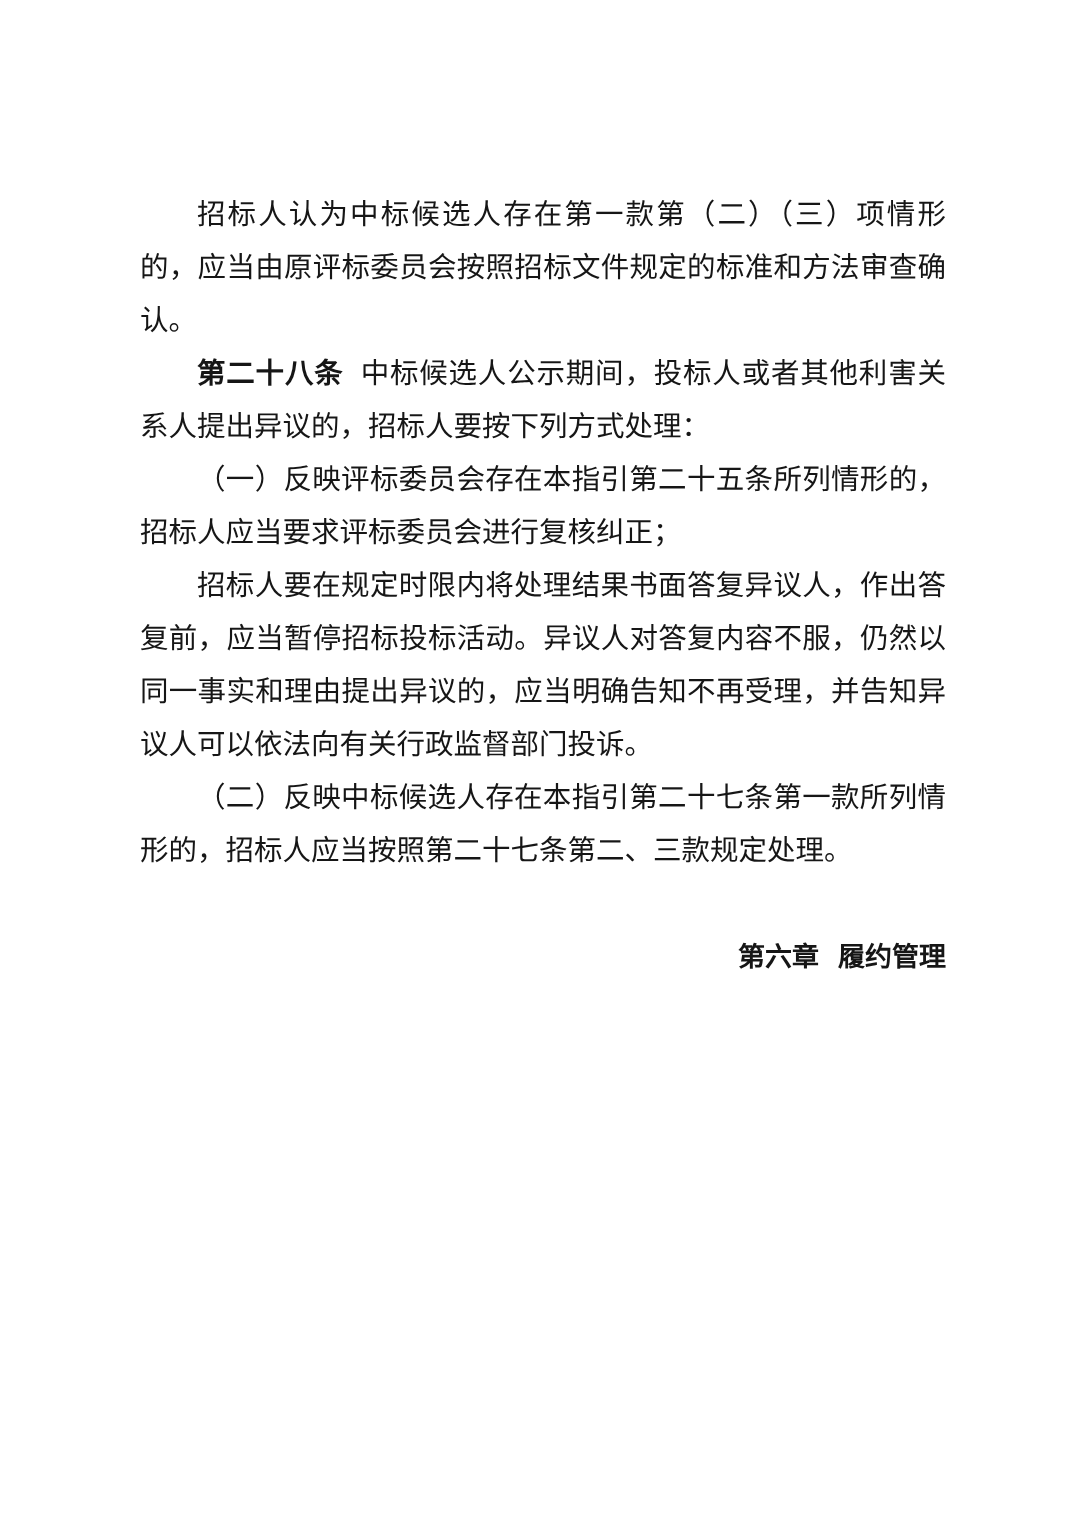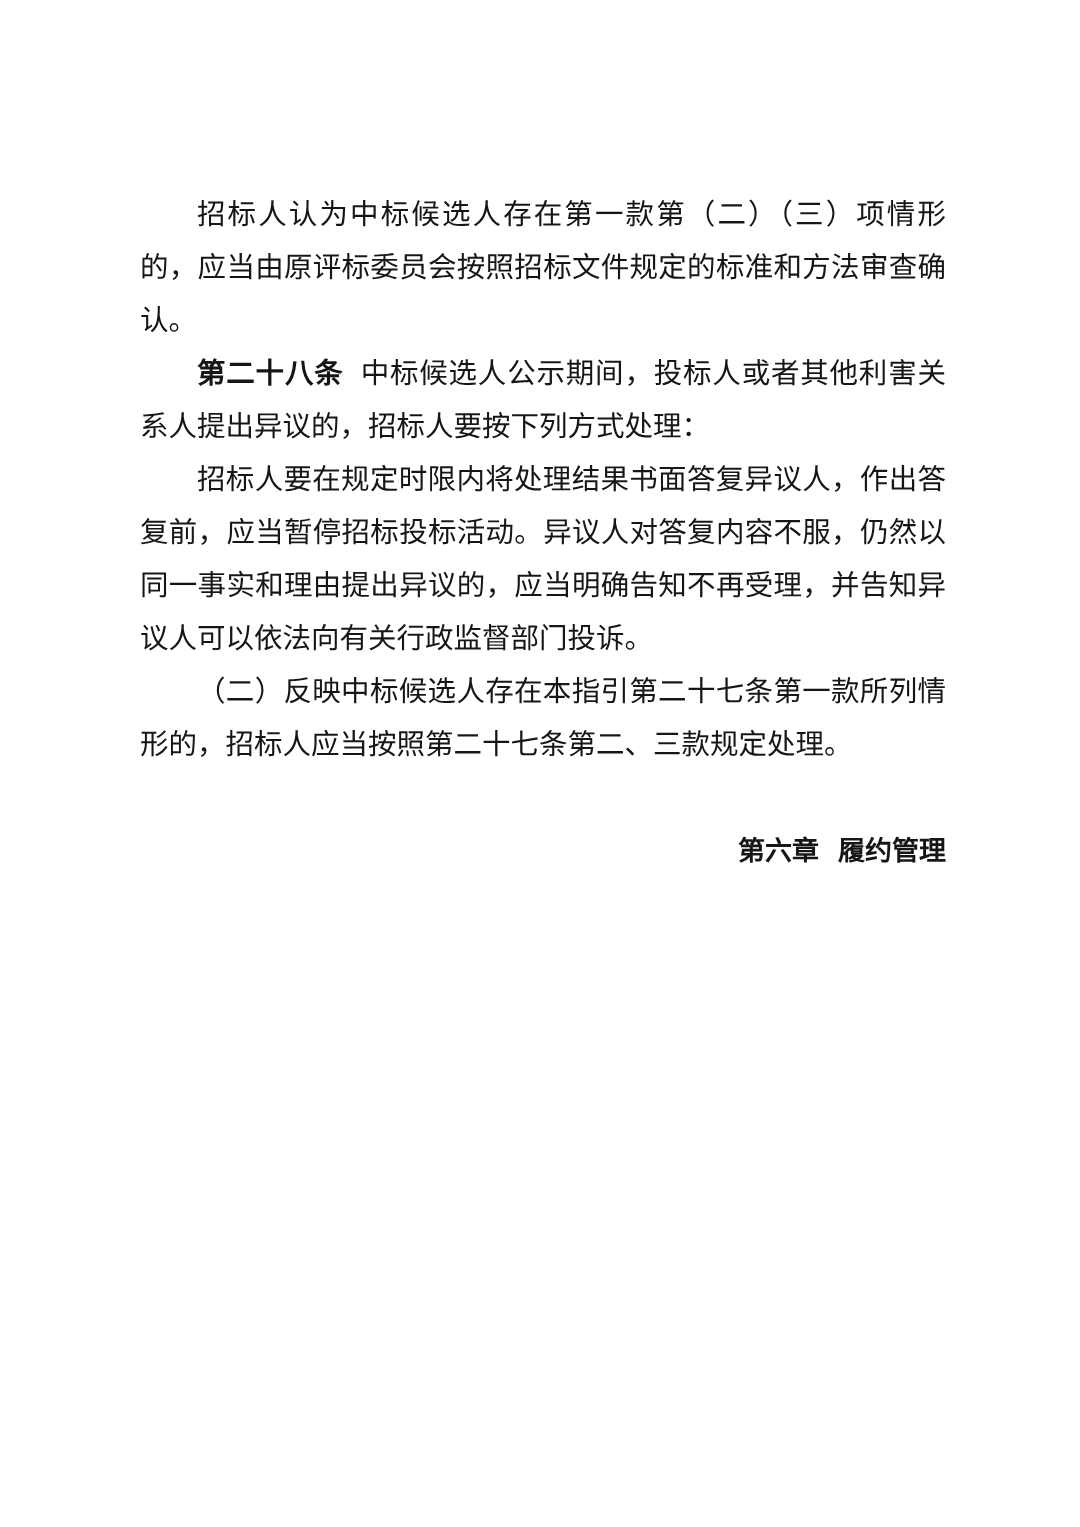--- a/index.html
+++ b/index.html
@@ -62,20 +62,21 @@
 </head>
 <body>
 
 <div class="page">
   <div class="content">
 
     <p class="para"><span>招标人认为中标候选人存在第一款第（二）（三）项情形的，应当由原评标委员会按照招标文件规定的标准和方法审查确认。</span></p>
 
     <p class="para"><span class="lead">第二十八条</span><span>中标候选人公示期间，投标人或者其他利害关系人提出异议的，招标人要按下列方式处理：</span></p>
 
+    <p class="para"><span>（一）反映评标委员会存在本指引第二十五条所列情形的，招标人应当要求评标委员会进行复核纠正；</span></p>
 
     <p class="para"><span>招标人要在规定时限内将处理结果书面答复异议人，作出答复前，应当暂停招标投标活动。异议人对答复内容不服，仍然以同一事实和理由提出异议的，应当明确告知不再受理，并告知异议人可以依法向有关行政监督部门投诉。</span></p>
 
     <p class="para"><span>（二）反映中标候选人存在本指引第二十七条第一款所列情形的，招标人应当按照第二十七条第二、三款规定处理。</span></p>
 
 
 
 
     <h2 class="chapter"><span class="chapter-number">第六章</span><span>履约管理</span></h2>
 

